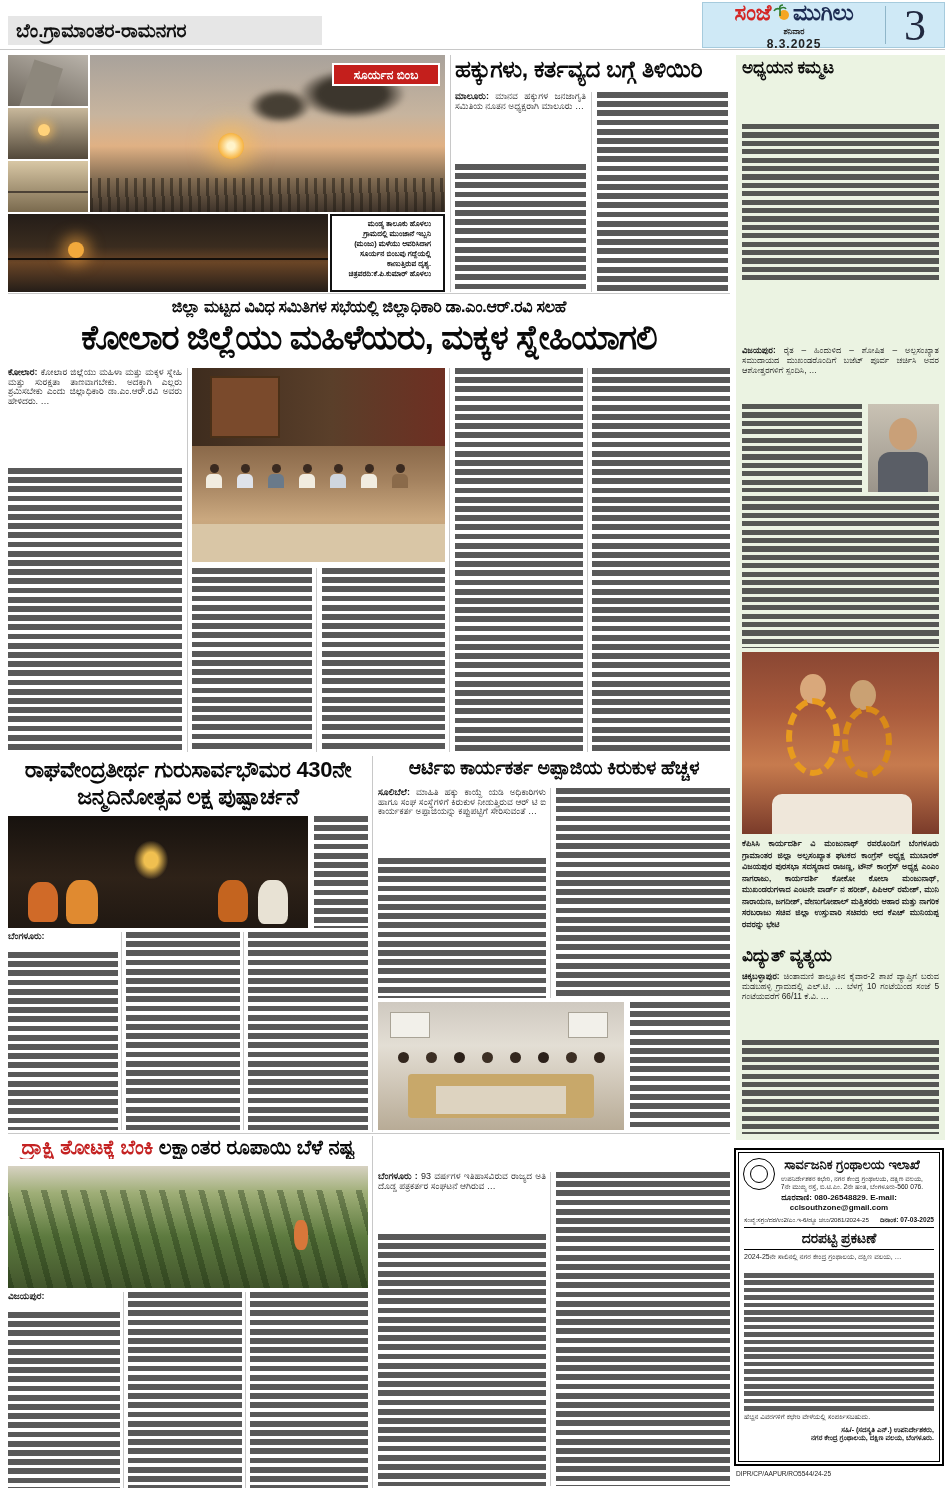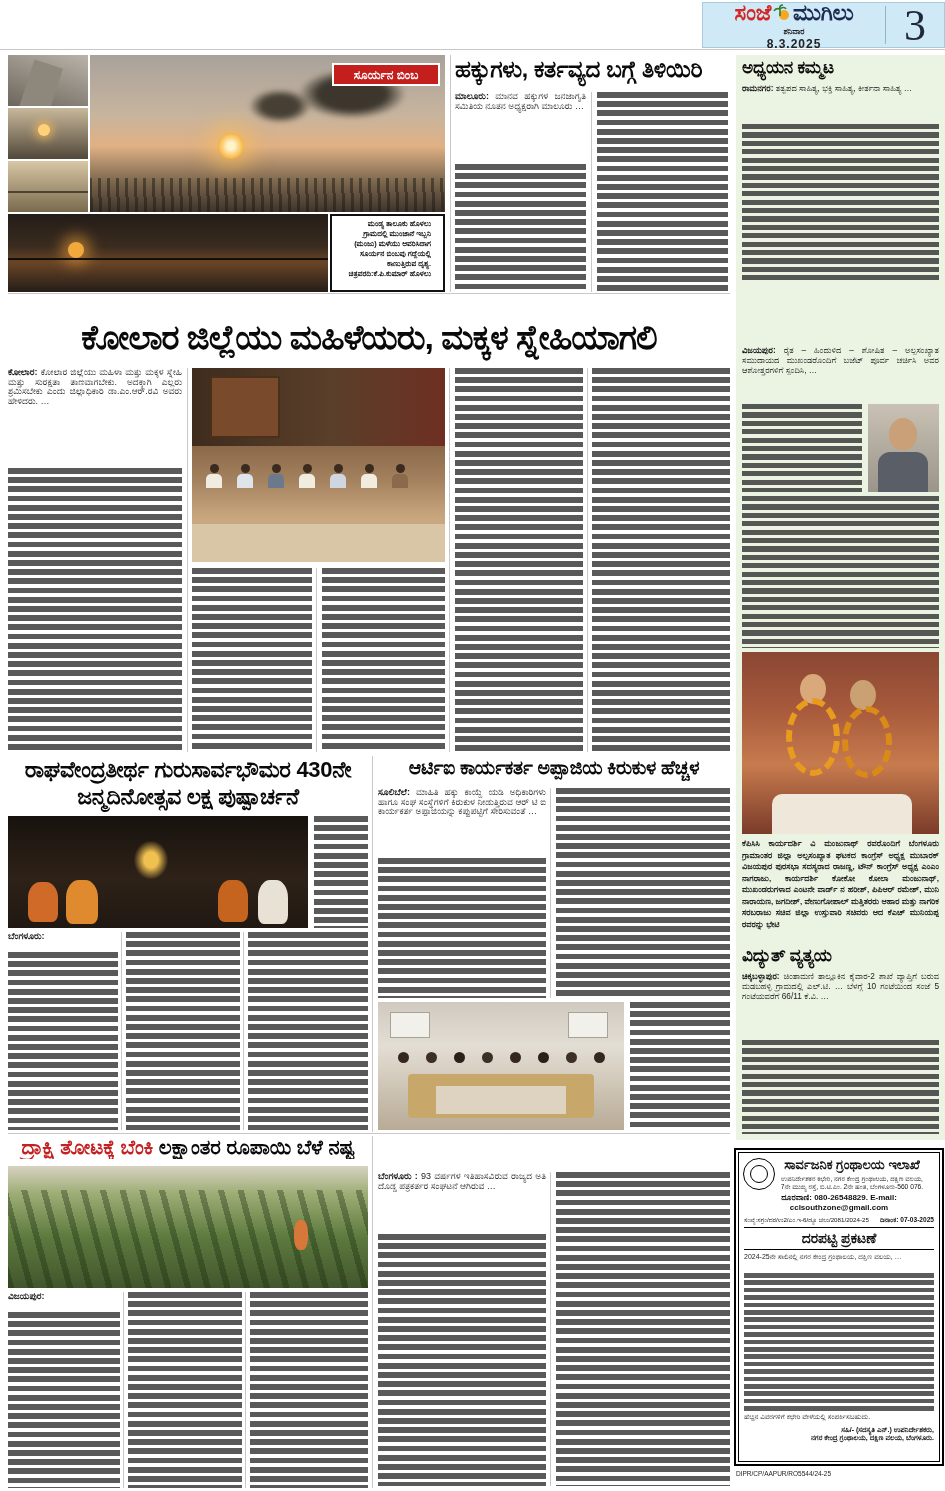--- a/index.html
+++ b/index.html
@@ -21,20 +21,21 @@
   .ph{overflow:hidden;}
   .person{width:16px;}
   .person .head{width:9px;height:9px;border-radius:50%;background:#3a2a20;margin:0 auto;}
   .person .torso{width:16px;height:14px;border-radius:5px 5px 0 0;background:#f1ece0;margin-top:1px;}
 </style>
 </head>
 <body>
 
 <div id="page">
 
+  <div class="ab" style="left:8px;top:16px;width:314px;height:29px;background:#e6e6e6;font-size:19px;font-weight:bold;line-height:29px;padding-left:8px;">ಬೆಂ.ಗ್ರಾಮಾಂತರ-ರಾಮನಗರ</div>
 
   <div class="ab hr" style="left:0;top:49px;width:945px;"></div>
 
   <div class="ab" style="left:702px;top:2px;width:243px;height:46px;background:#cfe9f6;border:1px solid #a6cbdd;display:flex;">
     <div style="flex:1;display:flex;flex-direction:column;align-items:center;justify-content:center;">
       <div style="display:flex;align-items:center;gap:2px;">
         <span class="hl" style="font-size:22px;color:#d42725;">ಸಂಜೆ</span>
         <span style="display:inline-block;width:18px;height:18px;position:relative;">
           <svg width="18" height="18" viewBox="0 0 18 18">
             <circle cx="11" cy="11" r="5" fill="#f5a623"></circle>
@@ -83,24 +84,20 @@
     <span class="dl">ಮಾಲೂರು:</span>
     <span>ಮಾನವ ಹಕ್ಕುಗಳ ಜನಜಾಗೃತಿ ಸಮಿತಿಯ ನೂತನ ಅಧ್ಯಕ್ಷರಾಗಿ ಮಾಲೂರು …</span>
   </div>
   <div class="ab g" style="left:455px;top:164px;width:131px;height:128px;"></div>
   <div class="ab vr" style="left:591px;top:92px;height:200px;"></div>
   <div class="ab g" style="left:597px;top:92px;width:131px;height:200px;"></div>
 
   <div class="ab" style="left:736px;top:55px;width:209px;height:1085px;background:#ebf3e2;"></div>
 
   <div class="ab hl" style="left:742px;top:58px;width:197px;font-size:17px;">ಅಧ್ಯಯನ ಕಮ್ಮಟ</div>
-  <div class="ab bodytxt sm" style="left:742px;top:84px;width:197px;height:38px;">
-    <span class="dl">ರಾಮನಗರ:</span>
-    <span>ತತ್ವಪದ ಸಾಹಿತ್ಯ, ಭಕ್ತಿ ಸಾಹಿತ್ಯ, ಕೀರ್ತನಾ ಸಾಹಿತ್ಯ …</span>
-  </div>
   <div class="ab g sm" style="left:742px;top:124px;width:197px;height:158px;"></div>
 
   <div class="ab bodytxt sm" style="left:742px;top:346px;width:197px;height:54px;">
     <span class="dl">ವಿಜಯಪುರ:</span>
     <span>ರೈತ – ಹಿಂದುಳಿದ – ಶೋಷಿತ – ಅಲ್ಪಸಂಖ್ಯಾತ ಸಮುದಾಯದ ಮುಖಂಡರೊಂದಿಗೆ ಬಜೆಟ್ ಪೂರ್ವ ಚರ್ಚಿಸಿ ಅವರ ಆಶೋತ್ತರಗಳಿಗೆ ಸ್ಪಂದಿಸಿ, …</span>
   </div>
   <div class="ab g sm" style="left:742px;top:404px;width:120px;height:88px;"></div>
   <div class="ab ph" style="left:868px;top:404px;width:71px;height:88px;background:linear-gradient(180deg,#c9c2b4,#9a948a);">
     <div class="ab" style="left:21px;top:14px;width:28px;height:32px;border-radius:50% 50% 45% 45%;background:#c9a078;"></div>
     <div class="ab" style="left:10px;top:48px;width:50px;height:40px;border-radius:12px 12px 0 0;background:#5a5e66;"></div>
@@ -117,20 +114,21 @@
   <div class="ab cap" style="left:742px;top:838px;width:197px;height:104px;font-size:8.1px;line-height:11.5px;text-align:justify;color:#222;overflow:hidden;">ಕೆಪಿಸಿಸಿ ಕಾರ್ಯದರ್ಶಿ ವಿ ಮಂಜುನಾಥ್ ರವರೊಂದಿಗೆ ಬೆಂಗಳೂರು ಗ್ರಾಮಾಂತರ ಜಿಲ್ಲಾ ಅಲ್ಪಸಂಖ್ಯಾತ ಘಟಕದ ಕಾಂಗ್ರೆಸ್ ಅಧ್ಯಕ್ಷ ಮುಬಾರಕ್ ವಿಜಯಪುರ ಪುರಸಭಾ ಸದಸ್ಯರಾದ ರಾಜಣ್ಣ, ಟೌನ್ ಕಾಂಗ್ರೆಸ್ ಅಧ್ಯಕ್ಷ ಎಂಎಂ ನಾಗರಾಜು, ಕಾರ್ಯದರ್ಶಿ ಕೋಕೋ ಕೋಲಾ ಮಂಜುನಾಥ್, ಮುಖಂಡರುಗಳಾದ ಎಂಟನೇ ವಾರ್ಡ್ ನ ಹರೀಶ್, ಪಿಪಿಆರ್ ರಮೇಶ್, ಮುನಿ ನಾರಾಯಣ, ಜಗದೀಶ್, ವೇಣುಗೋಪಾಲ್ ಮತ್ತಿತರರು ಆಹಾರ ಮತ್ತು ನಾಗರಿಕ ಸರಬರಾಜು ಸಚಿವ ಜಿಲ್ಲಾ ಉಸ್ತುವಾರಿ ಸಚಿವರು ಆದ ಕೆಎಚ್ ಮುನಿಯಪ್ಪ ರವರನ್ನು ಭೇಟಿ</div>
 
   <div class="ab hl" style="left:742px;top:946px;width:197px;font-size:17px;">ವಿದ್ಯುತ್ ವ್ಯತ್ಯಯ</div>
   <div class="ab bodytxt sm" style="left:742px;top:972px;width:197px;height:64px;">
     <span class="dl">ಚಿಕ್ಕಬಳ್ಳಾಪುರ:</span>
     <span>ಚಿಂತಾಮಣಿ ತಾಲ್ಲೂಕಿನ ಕೈವಾರ-2 ಶಾಖೆ ವ್ಯಾಪ್ತಿಗೆ ಬರುವ ಮಡಬಹಳ್ಳಿ ಗ್ರಾಮದಲ್ಲಿ ಎಲ್.ಟಿ. … ಬೆಳಗ್ಗೆ 10 ಗಂಟೆಯಿಂದ ಸಂಜೆ 5 ಗಂಟೆಯವರೆಗೆ 66/11 ಕೆ.ವಿ. …</span>
   </div>
   <div class="ab g sm" style="left:742px;top:1040px;width:197px;height:94px;"></div>
 
   <div class="ab hr" style="left:8px;top:293px;width:722px;"></div>
+  <div class="ab hl" style="left:8px;top:298px;width:722px;font-size:16px;text-align:center;">ಜಿಲ್ಲಾ ಮಟ್ಟದ ವಿವಿಧ ಸಮಿತಿಗಳ ಸಭೆಯಲ್ಲಿ ಜಿಲ್ಲಾಧಿಕಾರಿ ಡಾ.ಎಂ.ಆರ್.ರವಿ ಸಲಹೆ</div>
   <div class="ab hl" style="left:4px;top:318px;width:730px;font-size:34px;text-align:center;letter-spacing:-1px;">ಕೋಲಾರ ಜಿಲ್ಲೆಯು ಮಹಿಳೆಯರು, ಮಕ್ಕಳ ಸ್ನೇಹಿಯಾಗಲಿ</div>
 
   <div class="ab bodytxt" style="left:8px;top:368px;width:174px;height:96px;">
     <span class="dl">ಕೋಲಾರ:</span>
     <span>ಕೋಲಾರ ಜಿಲ್ಲೆಯು ಮಹಿಳಾ ಮತ್ತು ಮಕ್ಕಳ ಸ್ನೇಹಿ ಮತ್ತು ಸುರಕ್ಷತಾ ತಾಣವಾಗಬೇಕು. ಅದಕ್ಕಾಗಿ ಎಲ್ಲರು ಶ್ರಮಿಸಬೇಕು ಎಂದು ಜಿಲ್ಲಾಧಿಕಾರಿ ಡಾ.ಎಂ.ಆರ್.ರವಿ ಅವರು ಹೇಳಿದರು. …</span>
   </div>
   <div class="ab g" style="left:8px;top:468px;width:174px;height:284px;"></div>
 
   <div class="ab ph" style="left:192px;top:368px;width:253px;height:194px;background:linear-gradient(180deg,#5d4631 0%,#7b5a3d 30%,#a4825f 58%,#caa87f 78%,#b89a74 100%);">
     <div class="ab" style="left:0;top:0;width:253px;height:78px;background:linear-gradient(90deg,#3e2c1e 0%,#5a3f2a 55%,#6e2f22 100%);"></div>

